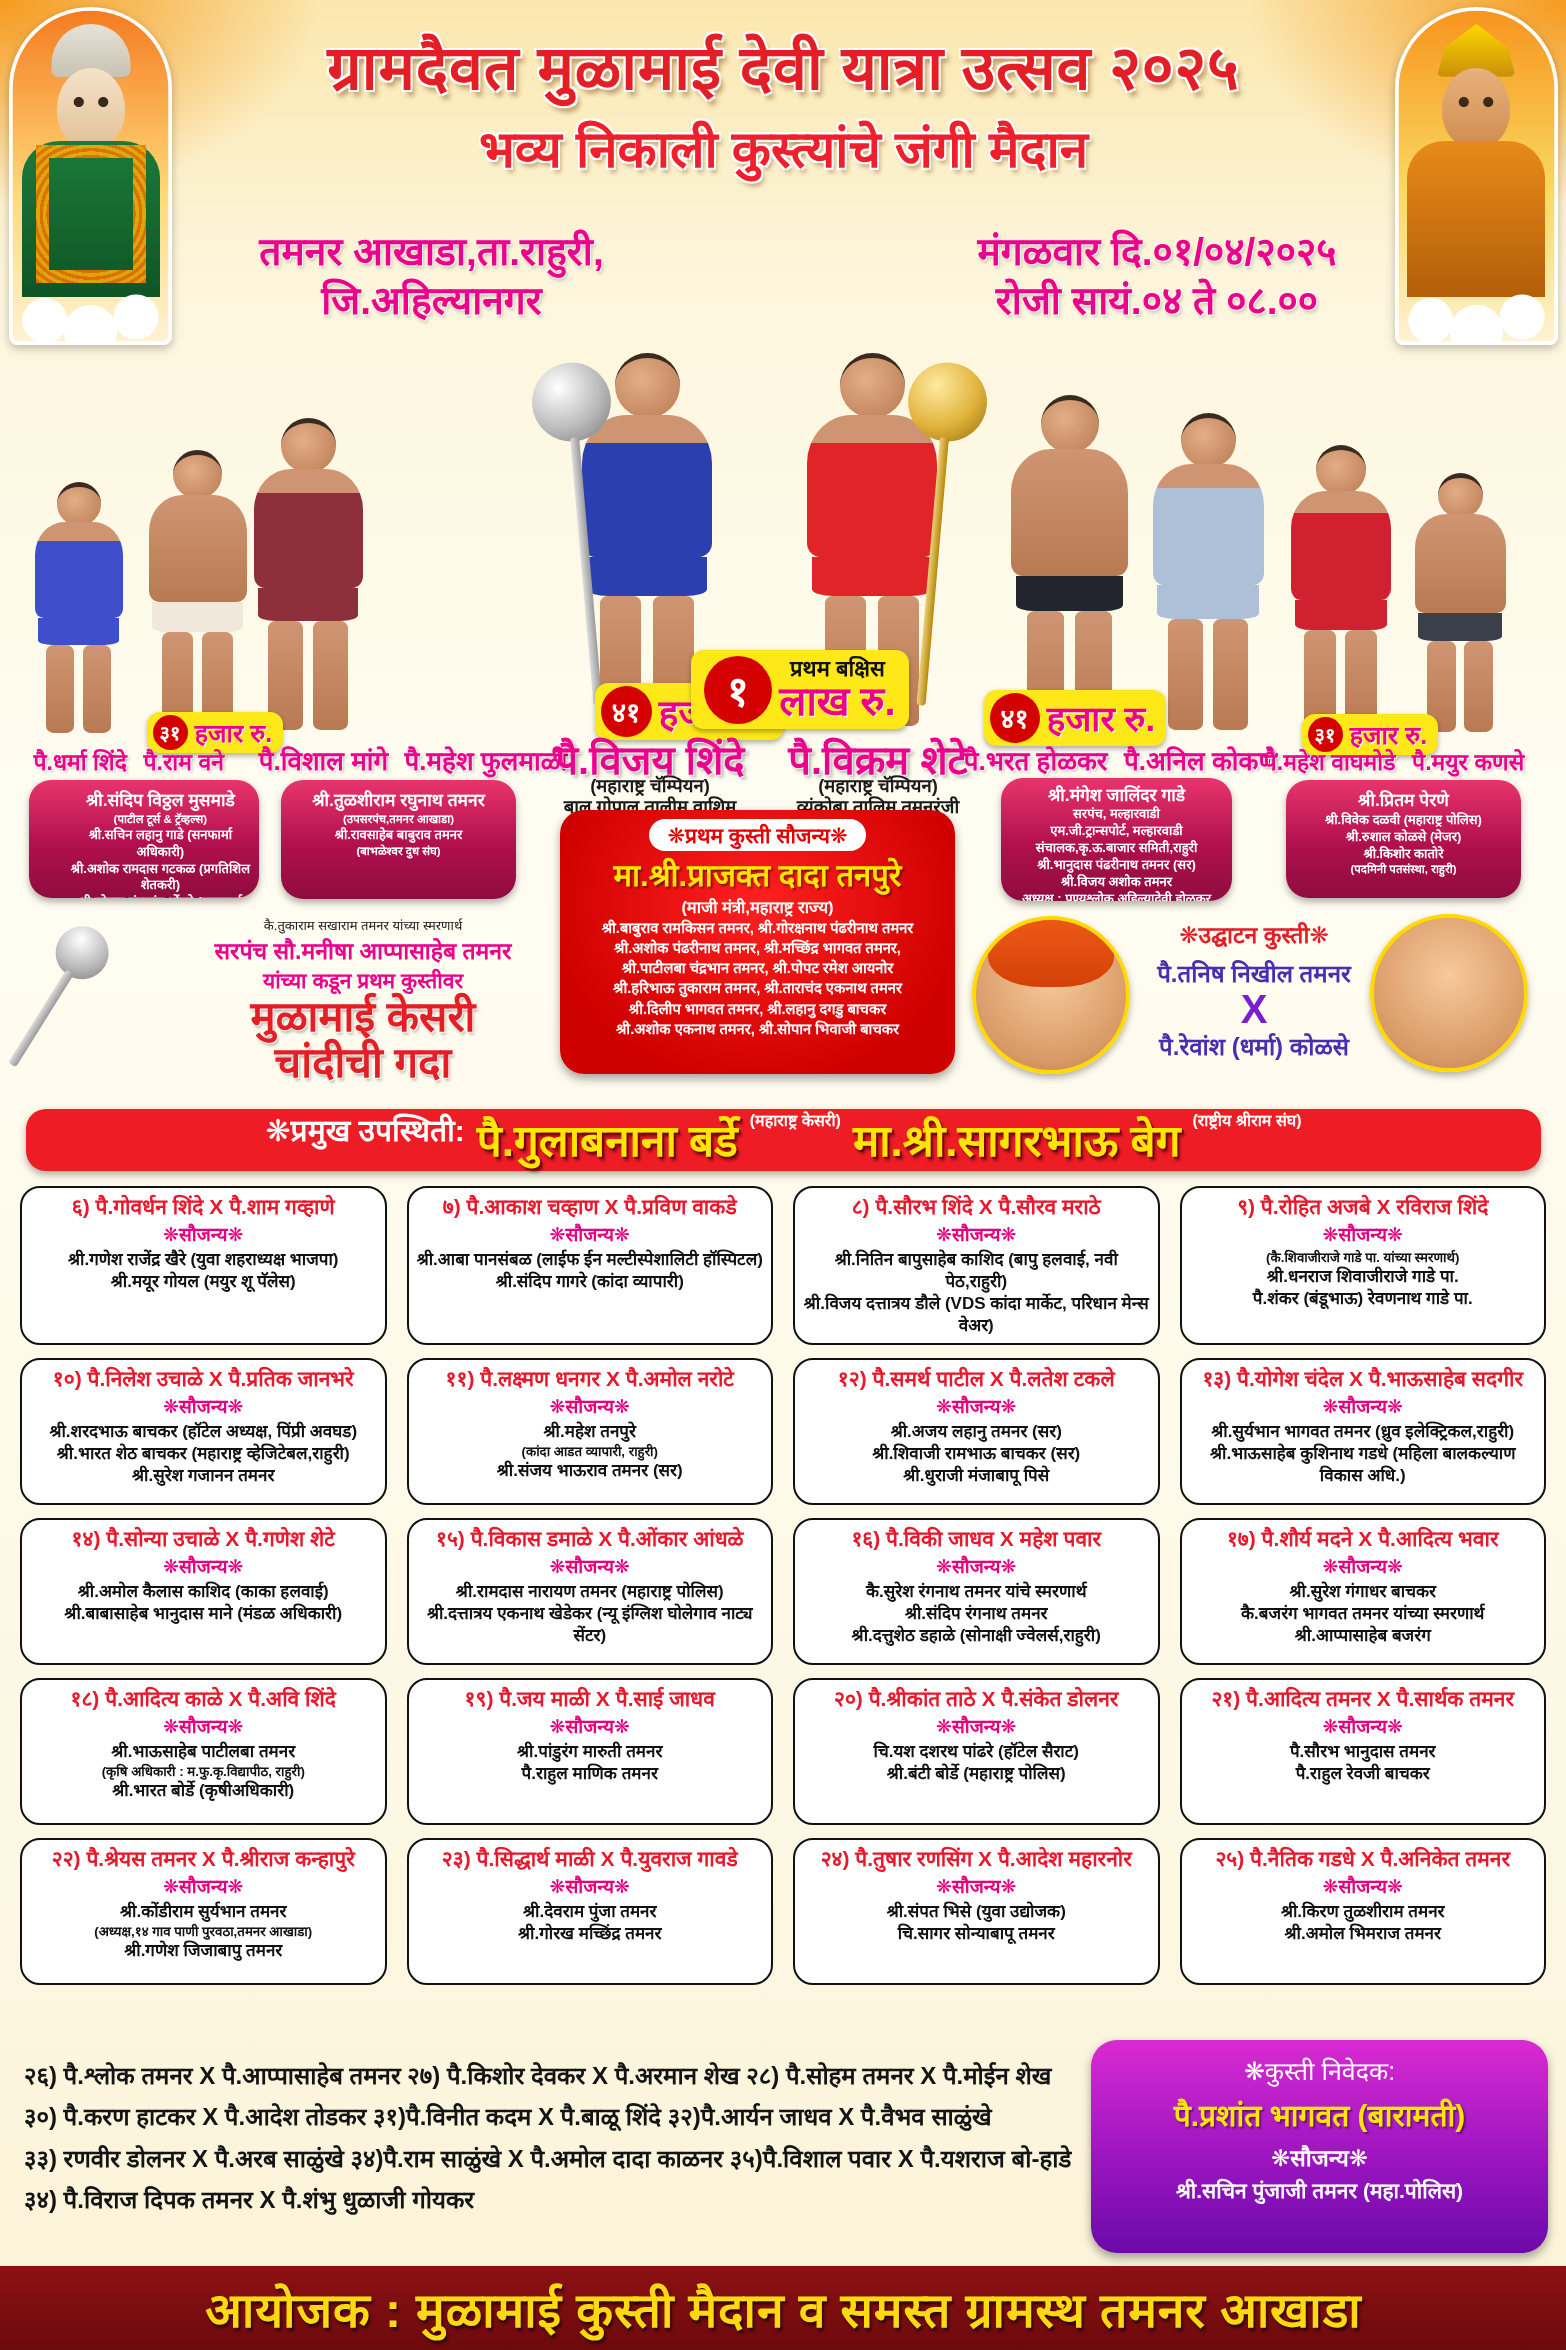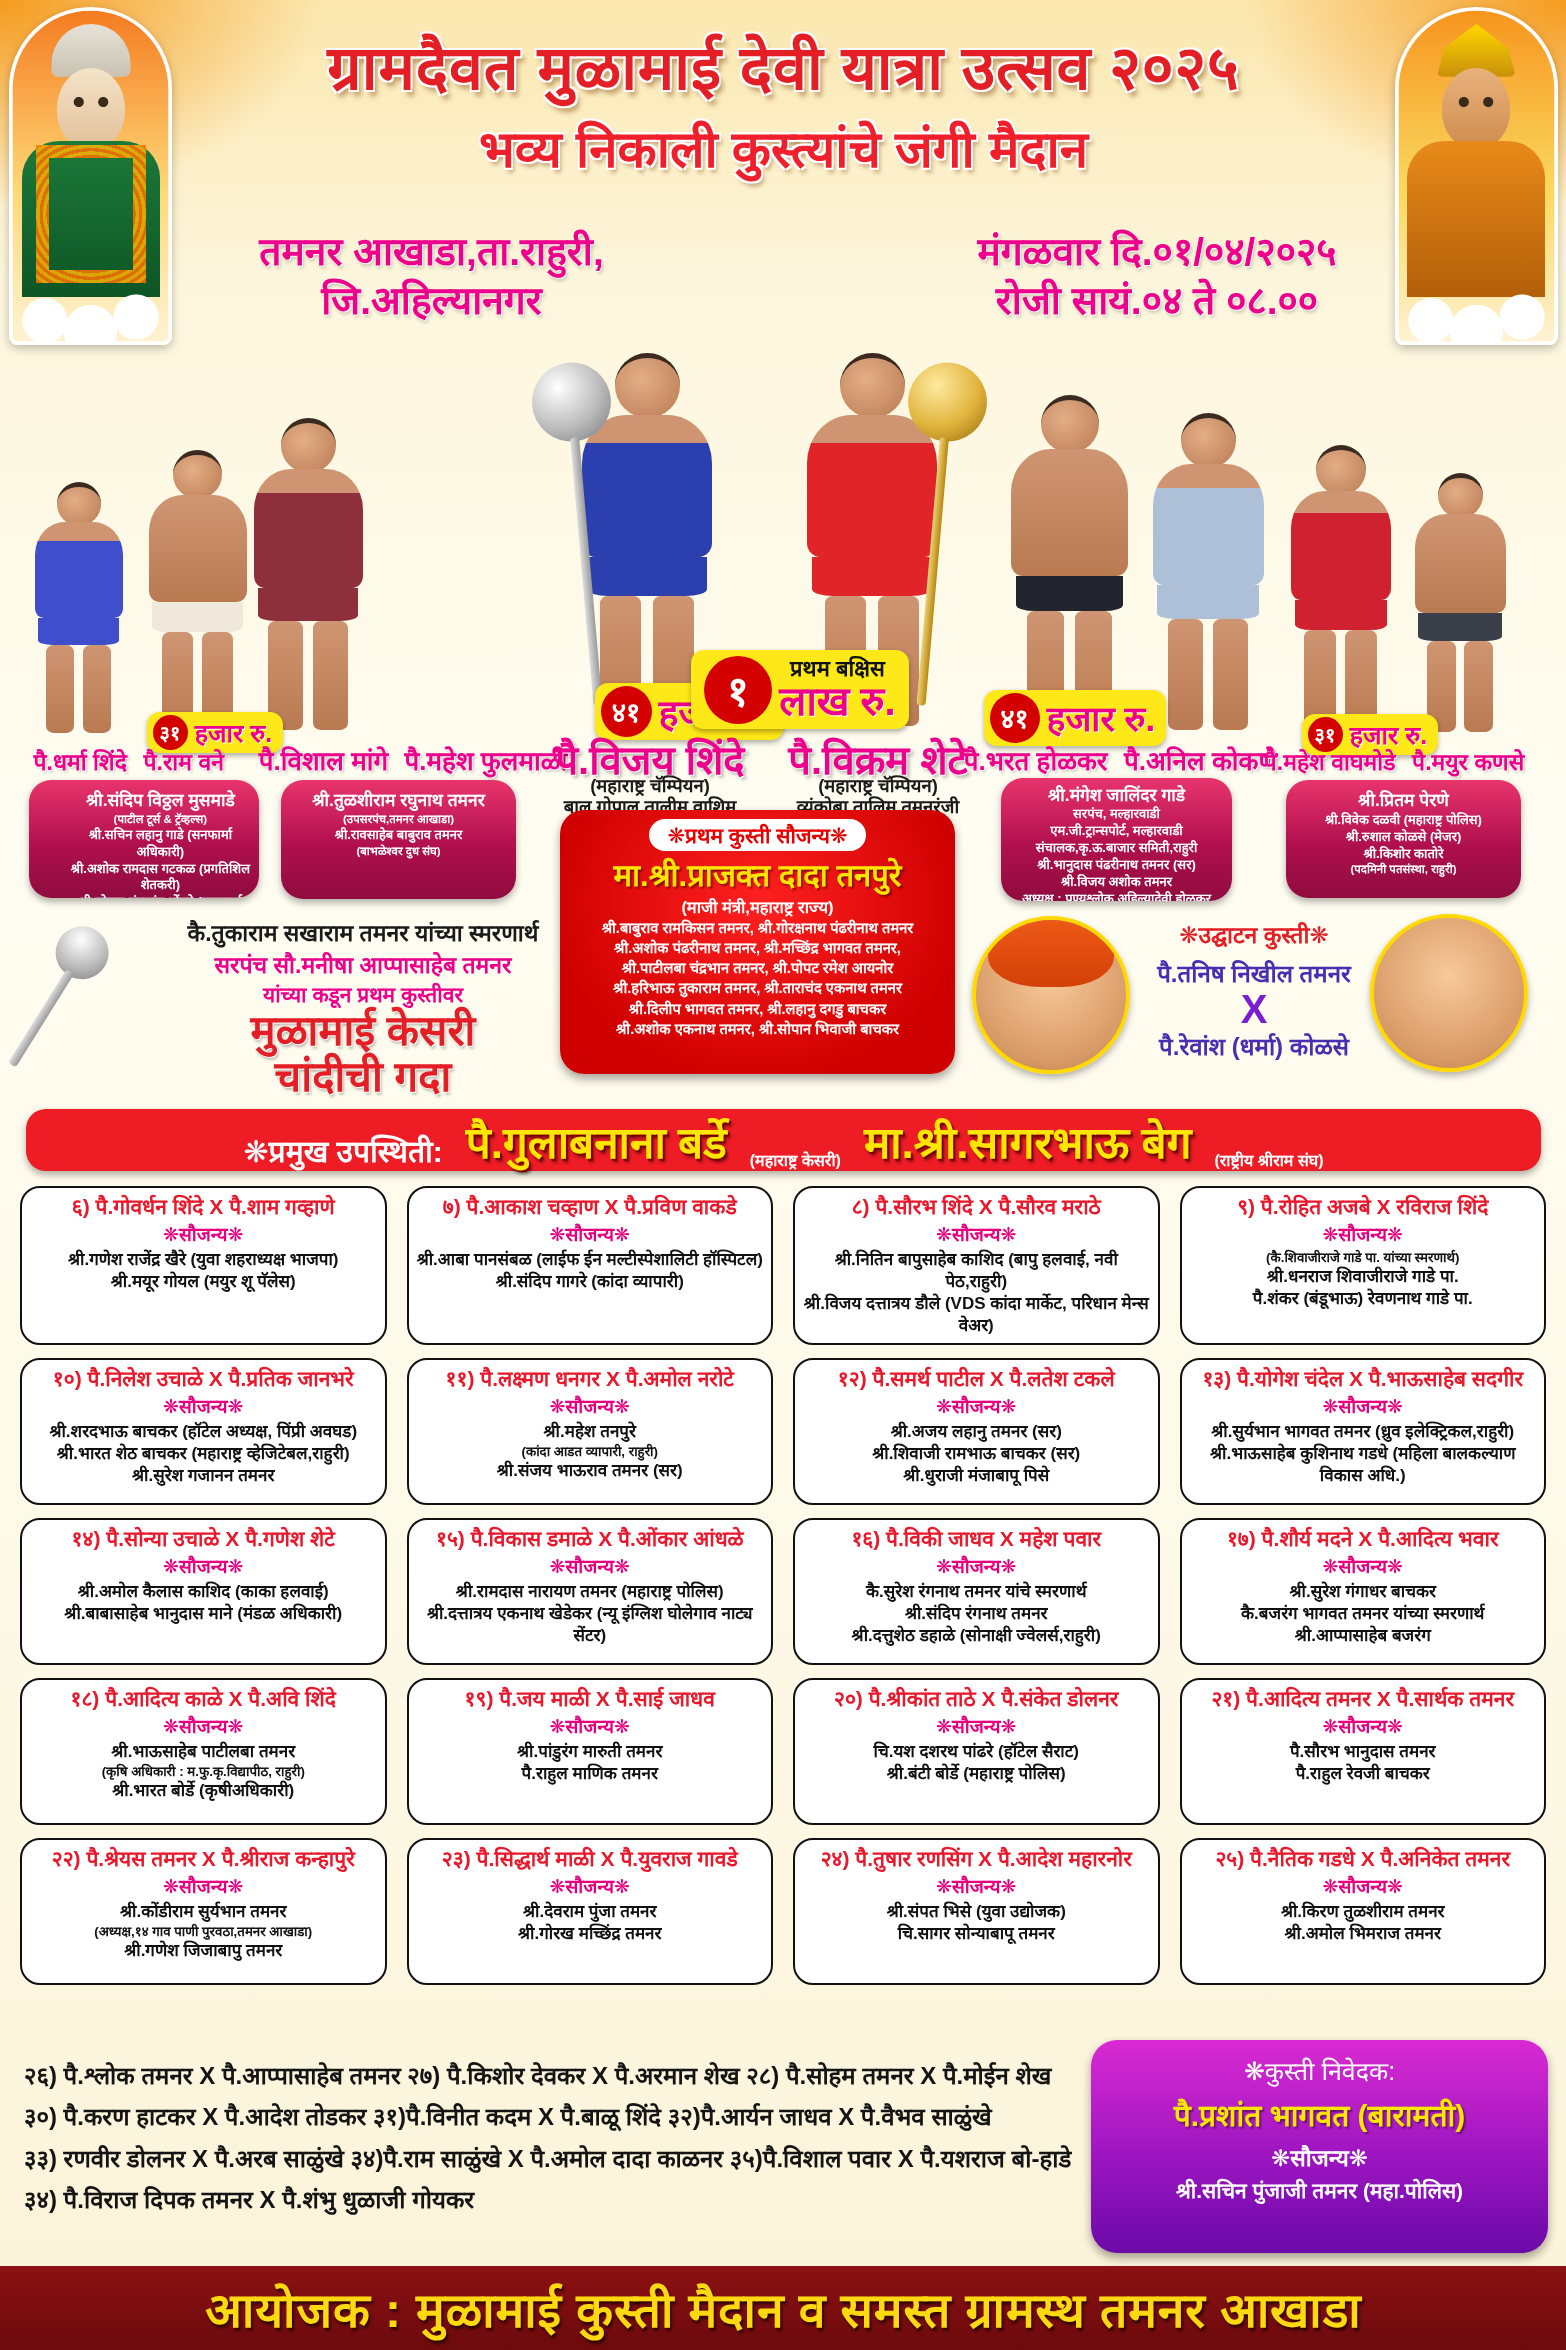--- a/index.html
+++ b/index.html
@@ -69,37 +69,37 @@
   .pink-box .ln{font-weight:800;font-size:13px;line-height:1.3;}
   .pink-box .ln:first-child{font-size:17.4px;}
   .pink-box .ln.small{font-size:11.5px;font-weight:700;}
   .red-box{position:absolute;left:560px;top:443px;width:395px;height:264px;border-radius:24px;text-align:center;padding:9.2px 7.3px;
     background:radial-gradient(ellipse at 50% 35%,#ff2020,#cf0000 75%);box-shadow:0 4.6px 9.2px rgba(0,0,0,.35);}
   .rb-pill{display:inline-block;background:#fff;color:#e60000;font-weight:900;font-size:21px;border-radius:18.4px;padding:1.8px 18.4px;}
   .rb-name{color:#ffe600;font-weight:900;font-size:31px;margin-top:1.8px;text-shadow:1.8px 1.8px 1.8px rgba(0,0,0,.4);}
   .rb-sub{color:#fff;font-weight:800;font-size:16.5px;}
   .red-box .ln{color:#fff;font-weight:800;font-size:14.7px;line-height:1.38;}
   .gada{position:absolute;left:138px;top:549px;width:450px;text-align:center;}
-  .gada-l1{color:#1a1a1a;font-weight:700;font-size:23px;}
+  .gada-l1{color:#1a1a1a;font-weight:400;font-size:13px;}
   .gada-l2{color:#ec008c;font-weight:900;font-size:23px;}
   .gada-l3{color:#ec008c;font-weight:900;font-size:21px;}
   .gada-big{color:#e31e24;font-weight:900;font-size:42px;line-height:1.1;text-shadow:0.9px 0.9px 0 #fff,1.8px 2.8px 2.8px rgba(0,0,0,.25);}
   .mace-deco{position:absolute;left:26px;top:551px;width:55px;height:161px;transform:rotate(32deg);}
   .mace-deco .mace-ball{width:53px;height:53px;}
   .mace-deco .mace-rod{height:110px;}
   .udghatan{position:absolute;left:1139px;top:551px;width:230px;text-align:center;}
   .ud-head{color:#e31e24;font-weight:900;font-size:23px;}
   .ud-name{color:#4a2db0;font-weight:900;font-size:24px;margin-top:5.5px;white-space:nowrap;}
   .ud-x{color:#7a1fd0;font-weight:900;font-size:40px;line-height:1;}
   .kid{position:absolute;width:158px;height:158px;border-radius:50%;border:4.6px solid #ffd900;overflow:hidden;
     background:radial-gradient(circle at 50% 38%,#f7c99b,#d89a66 70%,#b57743);box-shadow:0 3.7px 7.3px rgba(0,0,0,.3);}
   .kid .turban{position:absolute;top:-5.5px;left:8%;width:84%;height:48%;border-radius:50% 50% 42% 42%;background:linear-gradient(180deg,#ef5a17,#d34108);}
   
   .chief{position:absolute;top:1109px;left:26px;width:1515px;height:62px;background:#ee1c25;border-radius:20px;
-    display:flex;align-items:flex-end;justify-content:center;gap:23px;box-shadow:0 3.7px 7.3px rgba(0,0,0,.3);white-space:nowrap;}
+    display:flex;align-items:flex-start;justify-content:center;gap:12px;box-shadow:0 3.7px 7.3px rgba(0,0,0,.3);white-space:nowrap;}
   .chief .pre{color:#fff;font-weight:900;font-size:30px;}
   .chief .nm{color:#ffe600;font-weight:900;font-size:44px;text-shadow:1.8px 1.8px 0 #7a0000,2.8px 3.7px 2.8px rgba(0,0,0,.4);}
   .chief .sb{color:#fff;font-weight:700;font-size:16px;}
   
   .grid{position:absolute;top:1186px;left:20px;width:1526px;display:grid;grid-template-columns:repeat(4,1fr);gap:13px 20px;}
   .card{background:#fff;border:2.8px solid #111;border-radius:20px;min-height:147px;padding:7.3px 7.3px 5.5px;text-align:center;}
   .card-title{color:#e8192c;font-weight:900;font-size:21px;line-height:1.15;}
   .card-cour{color:#e6007e;font-weight:900;font-size:19px;margin:1.8px 0;}
   .card .ln{color:#111;font-weight:800;font-size:17px;line-height:1.3;}
   .card .ln.small{font-size:13.3px;font-weight:700;}

